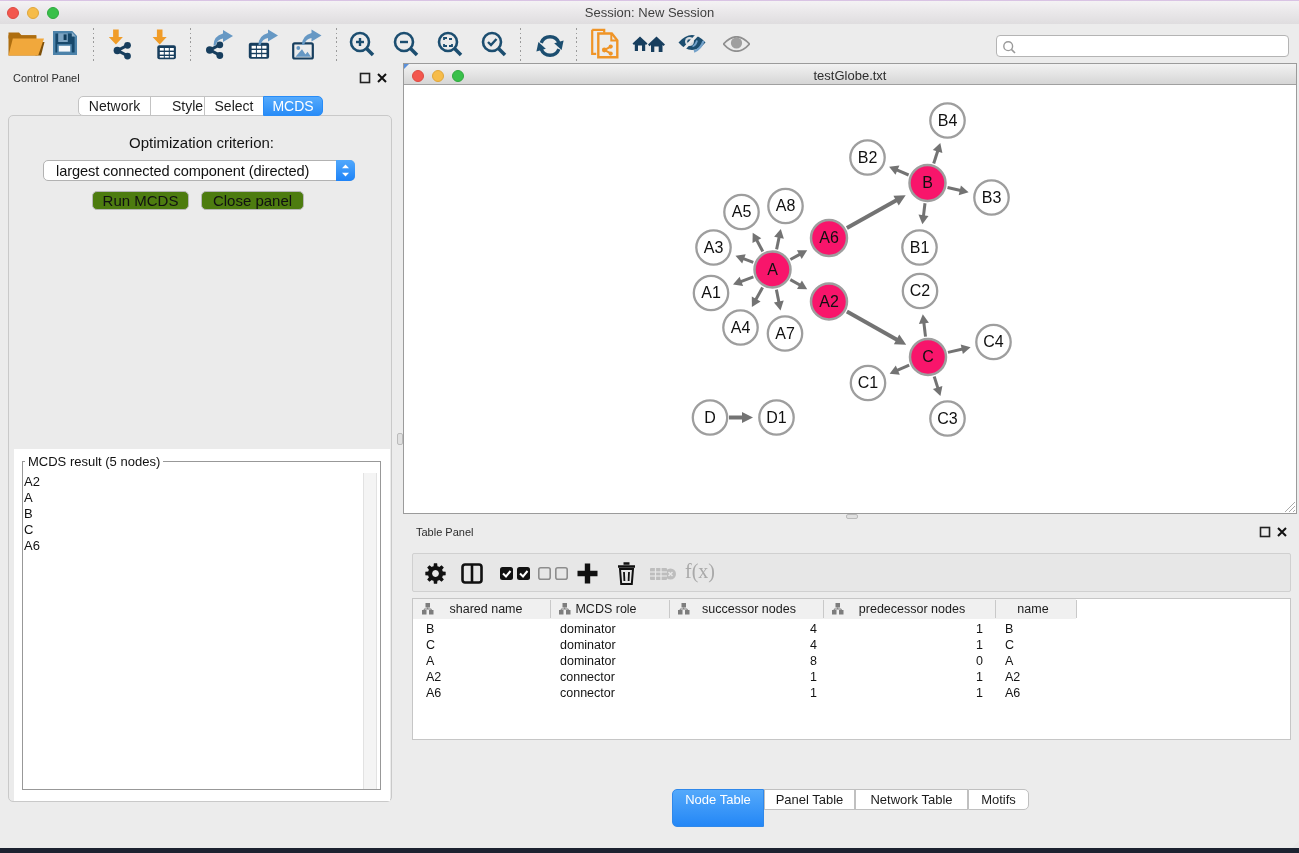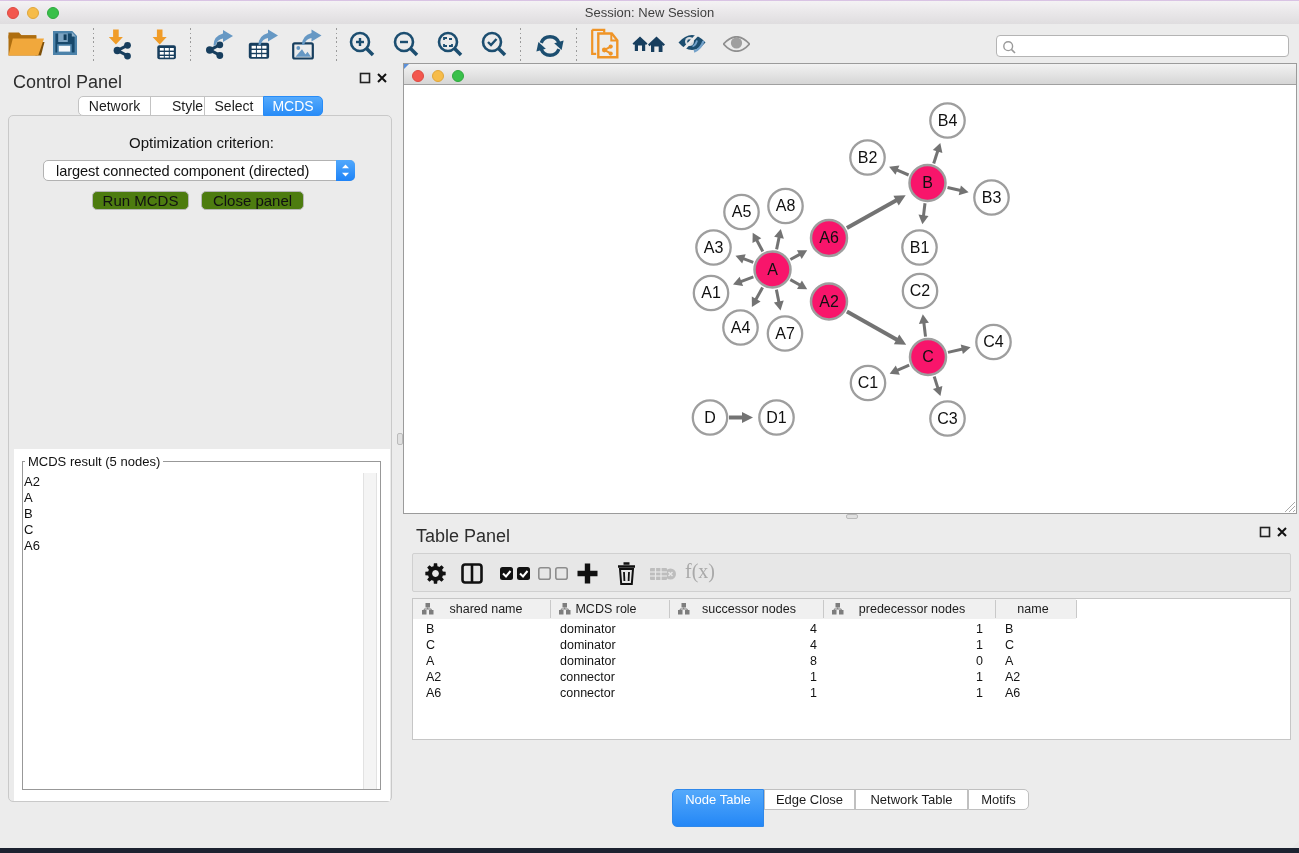--- a/index.html
+++ b/index.html
@@ -5,21 +5,21 @@
 html,body{width:1299px;height:853px;overflow:hidden}
 body{font-family:"Liberation Sans",sans-serif;background:#1c2230;position:relative}
 .abs{position:absolute}
 .win{position:absolute;left:0;top:0;width:1299px;height:848px;background:#ececec;overflow:hidden}
 .titlebar{position:absolute;left:0;top:1px;width:100%;height:35px;background:linear-gradient(#f4f2f4,#d5d3d5);border-bottom:1px solid #a9a7a9}
 .tl{position:absolute;top:5.5px;width:12px;height:12px;border-radius:50%}
 .title{position:absolute;top:4px;width:100%;text-align:center;font-size:13px;color:#3f3f3f}
 .toolbar{position:absolute;left:0;top:24px;width:100%;height:40px;background:#ececec}
 .vsep{position:absolute;top:4px;height:34px;width:1px;background-image:repeating-linear-gradient(#9a9a9a 0 1.5px,transparent 1.5px 4.5px)}
 .searchbox{position:absolute;left:996px;top:11px;width:293px;height:22px;background:#fff;border:1px solid #b4b4b4;border-radius:4px}
-.panel-title{font-size:18px;color:#2d2d2d}
+.panel-title{font-size:11px;color:#2d2d2d}
 .tabbtn{position:absolute;top:0;height:20px;background:#fff;border:1px solid #c3c3c3;font-size:14px;color:#1c1c1c;text-align:center;line-height:19px}
 .mcds-panel{position:absolute;left:8px;top:51px;width:384px;height:687px;border:1px solid #c9c9c9;border-radius:5px;background:#ebebeb}
 .btn{position:absolute;background:#4d7c0f;border:1px solid #b7b7b7;border-radius:5px;font-size:15px;color:#111;text-align:center}
 .grp-label{position:absolute;font-size:13px;color:#111;background:#fff;padding:0 3px}
 .mono-list{font-size:13px;color:#111;line-height:16px}
 </style></head><body>
 <div class="win">
 
 <div class="titlebar">
  <div class="tl" style="left:7px;background:#f3574e;border:0.5px solid #dd4a42"></div>
@@ -225,20 +225,21 @@
  <div class="grp-label" style="left:25px;top:390px">MCDS result (5 nodes)</div>
  <div class="abs" style="left:363px;top:409px;width:14px;height:316px;background:#f4f4f4;border-left:1px solid #e2e2e2;border-right:1px solid #e2e2e2"></div>
  <div class="mono-list abs" style="left:24px;top:410px">A2<br>A<br>B<br>C<br>A6</div>
 </div>
 
 <div class="abs" style="left:403px;top:63px;width:894px;height:451px;background:#fff;border:1px solid #9b9b9b">
  <div style="position:absolute;left:0;top:0;width:100%;height:21px;background:linear-gradient(#f2f2f2,#d6d6d6);border-bottom:1px solid #a0a0a0">
   <div class="tl" style="left:8px;top:6px;background:#f3574e;border:0.5px solid #dd4a42"></div>
   <div class="tl" style="left:28px;top:6px;background:#f6bc4a;border:0.5px solid #e0a63a"></div>
   <div class="tl" style="left:48px;top:6px;background:#39c04a;border:0.5px solid #2fa93f"></div>
+  <div style="position:absolute;top:3.5px;width:100%;text-align:center;font-size:13px;color:#2e2e2e">testGlobe.txt</div>
  </div>
  <svg style="position:absolute;left:0;top:0" width="5" height="5" viewBox="0 0 5 5">
         <path d="M0 0 h5 L0 5 z" fill="#4a86d8" opacity="0.9"></path>
       </svg>
  <svg style="position:absolute;right:1px;bottom:1px" width="12" height="12" viewBox="0 0 12 12">
         <g stroke="#aaa" stroke-width="1">
           <line x1="12" y1="2" x2="2" y2="12"></line>
           <line x1="12" y1="6" x2="6" y2="12"></line>
           <line x1="12" y1="10" x2="10" y2="12"></line>
         </g>
@@ -449,21 +450,21 @@
           <text x="592" y="62">A2</text>
    <text x="13" y="78">A6</text>
           <text x="147" y="78">connector</text>
           <text x="404" y="78" text-anchor="end">1</text>
           <text x="570" y="78" text-anchor="end">1</text>
           <text x="592" y="78">A6</text>
   </svg>
  </div>
 
  <div class="abs" style="left:269px;top:270px;width:92px;height:38px;background:linear-gradient(#54a9fb,#2487f6);border:1px solid #2f88ea;border-radius:5px 0 0 5px;color:#fff;font-size:13px;text-align:center;line-height:20px">Node Table</div>
- <div class="abs" style="left:361px;top:270px;width:91px;height:21px;background:#fff;border:1px solid #c0c0c0;font-size:13px;color:#1b1b1b;text-align:center;line-height:20px">Edge Close</div>
+ <div class="abs" style="left:361px;top:270px;width:91px;height:21px;background:#fff;border:1px solid #c0c0c0;font-size:13px;color:#1b1b1b;text-align:center;line-height:20px">Panel Table</div>
  <div class="abs" style="left:452px;top:270px;width:113px;height:21px;background:#fff;border:1px solid #c0c0c0;font-size:13px;color:#1b1b1b;text-align:center;line-height:20px">Network Table</div>
  <div class="abs" style="left:565px;top:270px;width:61px;height:21px;background:#fff;border:1px solid #c0c0c0;border-radius:0 5px 5px 0;font-size:13px;color:#1b1b1b;text-align:center;line-height:20px">Motifs</div>
 </div>
 
 
 <div class="abs" style="left:0;top:0;width:1299px;height:1px;background:#d9c3e4"></div>
 <svg class="abs" style="left:1287px;top:841px" width="12" height="12" viewBox="0 0 12 12">
       <path d="M12 0 v12 h-12 z" fill="#e8e8e8"></path>
     </svg>
 </div>

